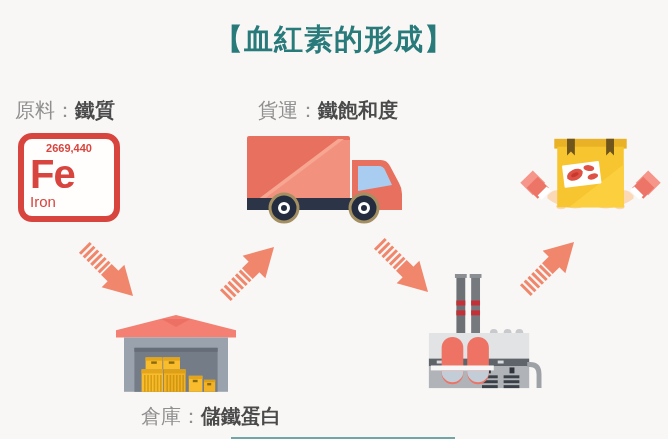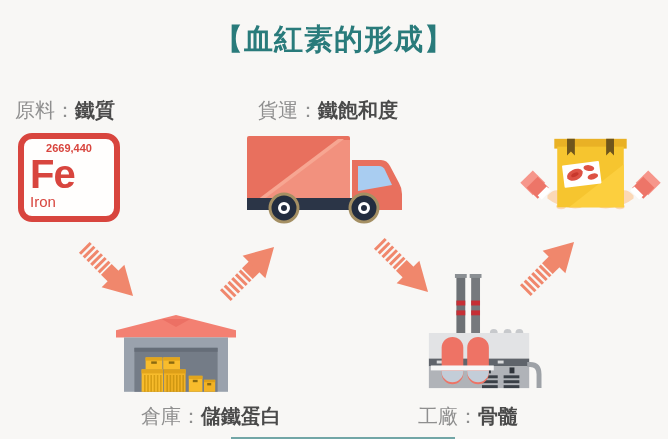--- a/index.html
+++ b/index.html
@@ -213,19 +213,16 @@
         <rect x="88" y="108" width="16" height="3"></rect>
         <rect x="88" y="113" width="16" height="3"></rect>
     </g>
     <rect x="25" y="64" width="22" height="48" rx="11" fill="#ee7365"></rect>
     <rect x="51" y="64" width="22" height="48" rx="11" fill="#ee7365"></rect>
     <path d="M25,99 a11,11 0 0 0 22,0 v-1 h-22 z" fill="#c3cdd8"></path>
     <path d="M51,99 a11,11 0 0 0 22,0 v-1 h-22 z" fill="#c3cdd8"></path>
     <rect x="14" y="93" width="64" height="5" fill="#f7f7f7"></rect>
     <path d="M112,92 h3 q9,0 9,10 v14" stroke="#9ea2a7" stroke-width="5" fill="none"></path>
   </svg>
-  <div class="label" style="left:418px; top:403px;">
-    <span class="lp">工廠：</span><span class="ln">骨髓</span>
-  </div>
 
   <div class="bottom-line"></div>
 
 </div>
 
 </body></html>

